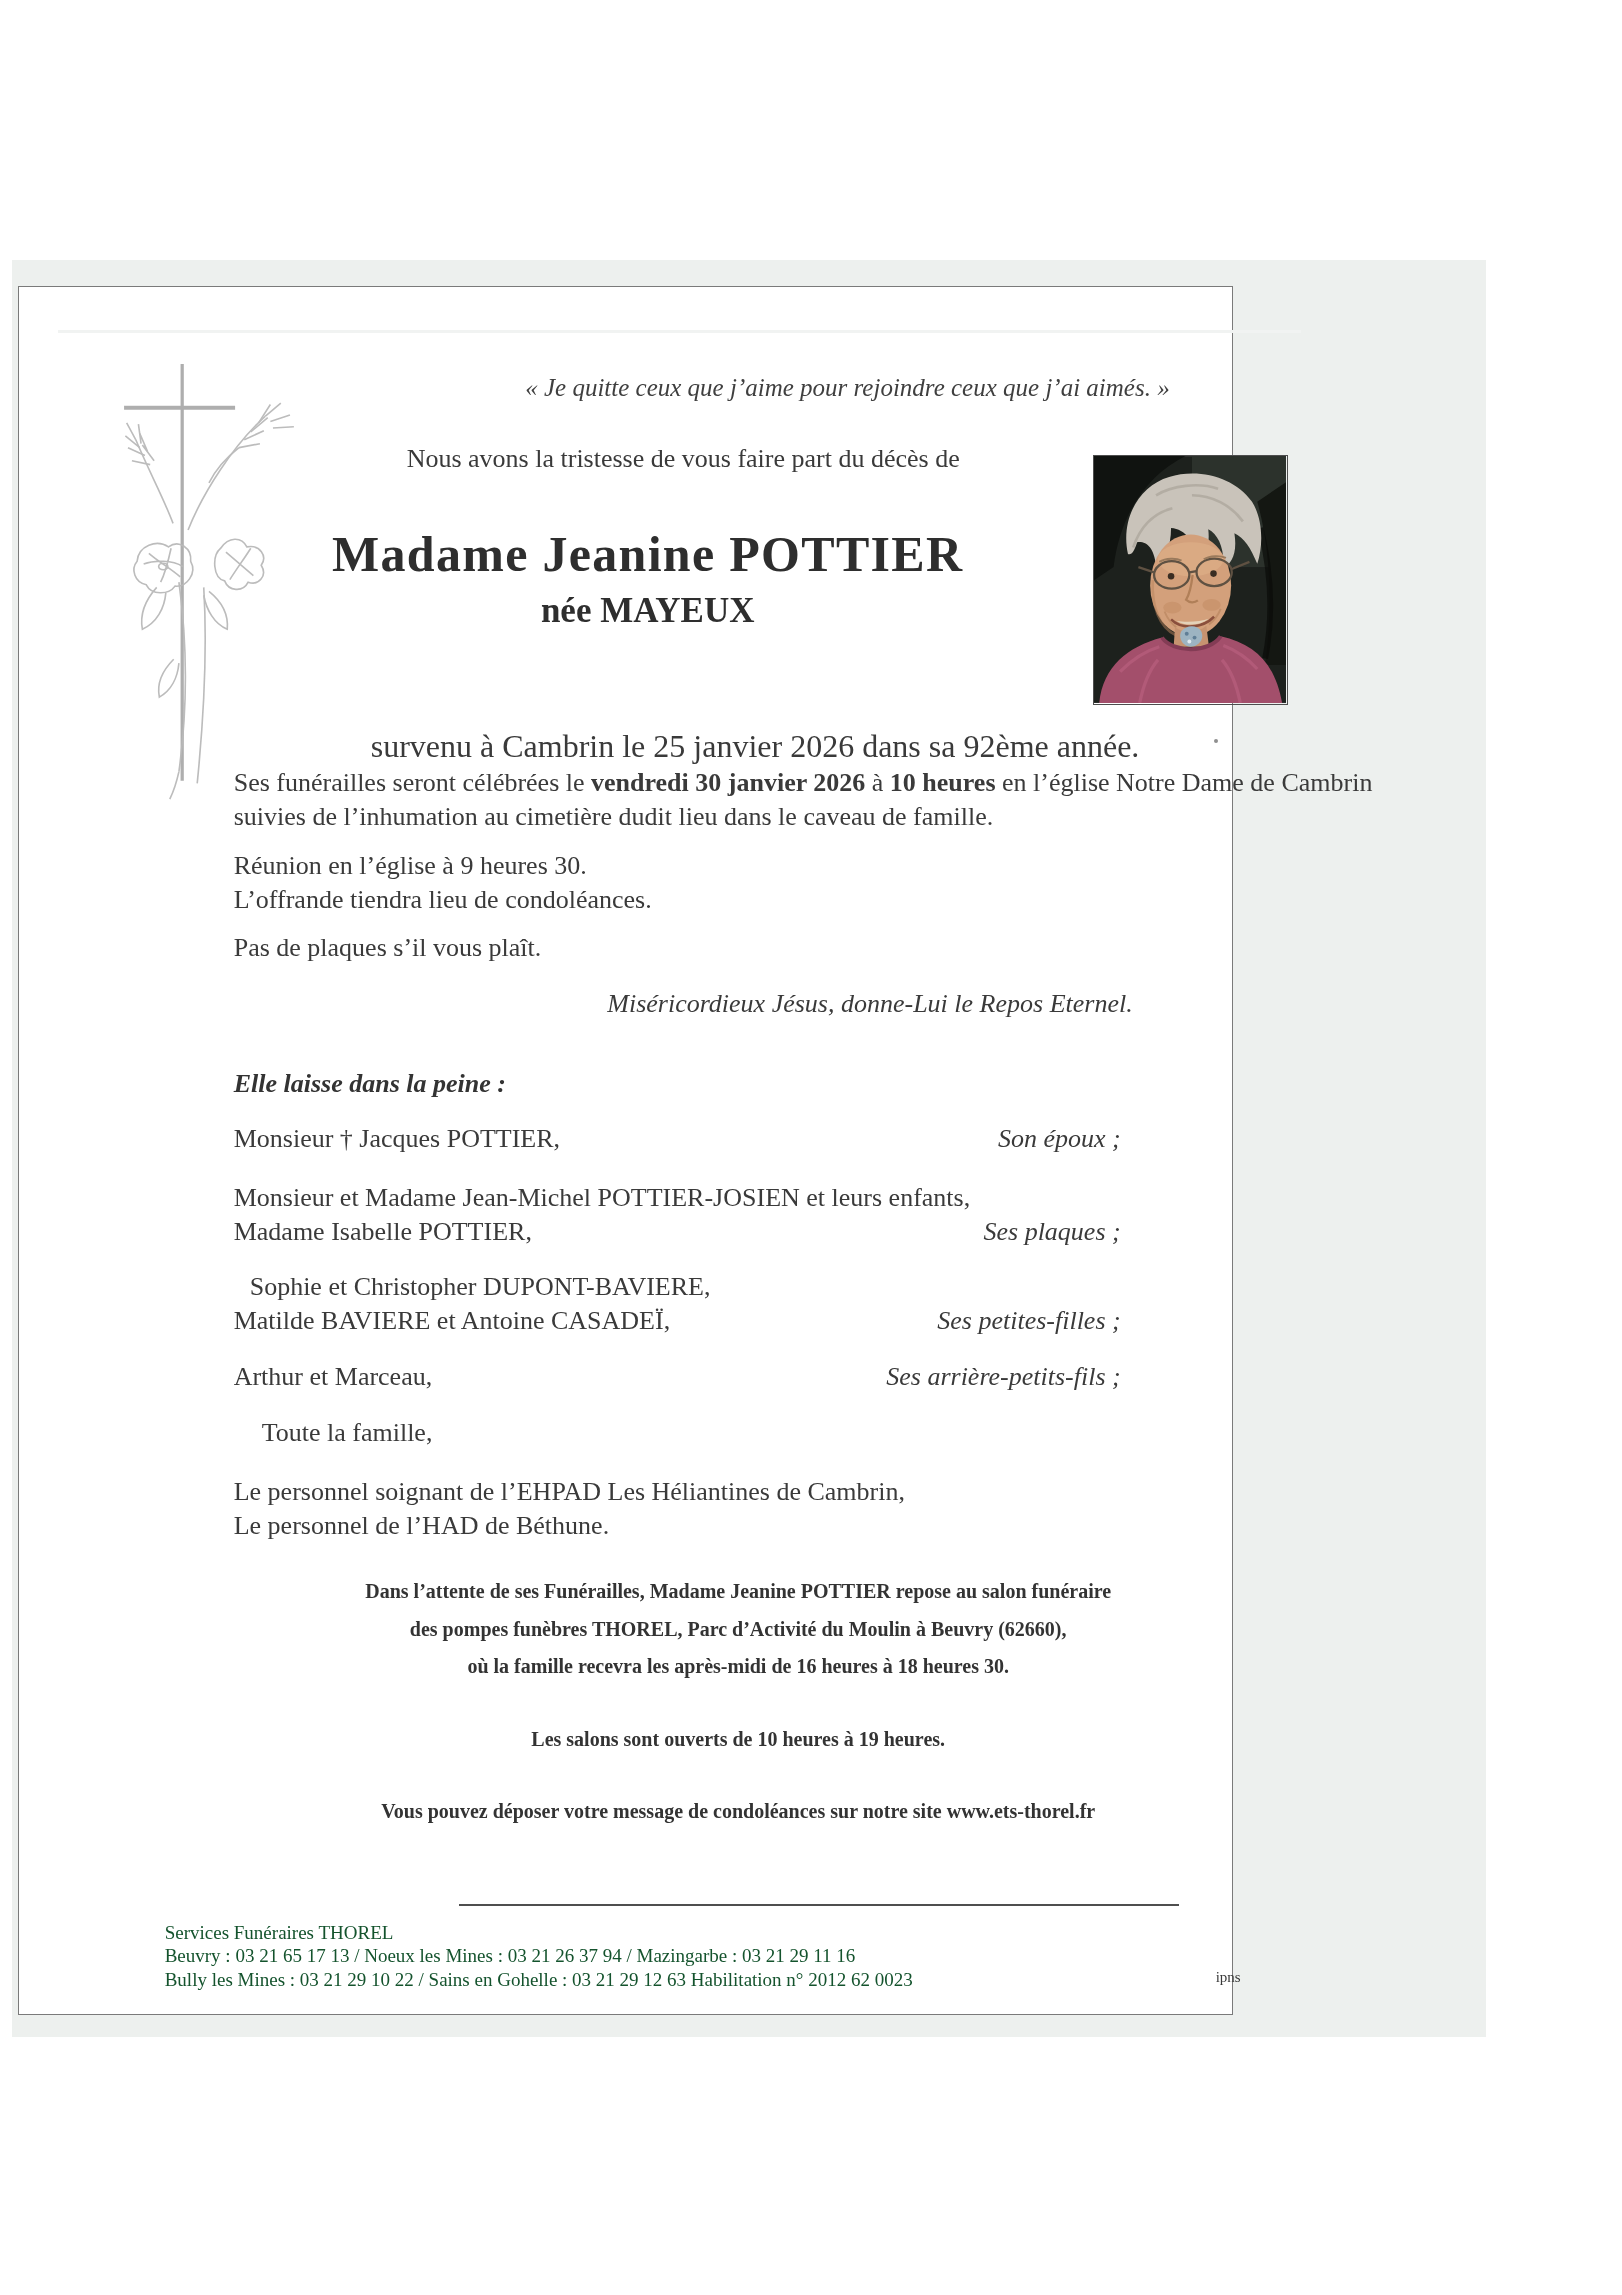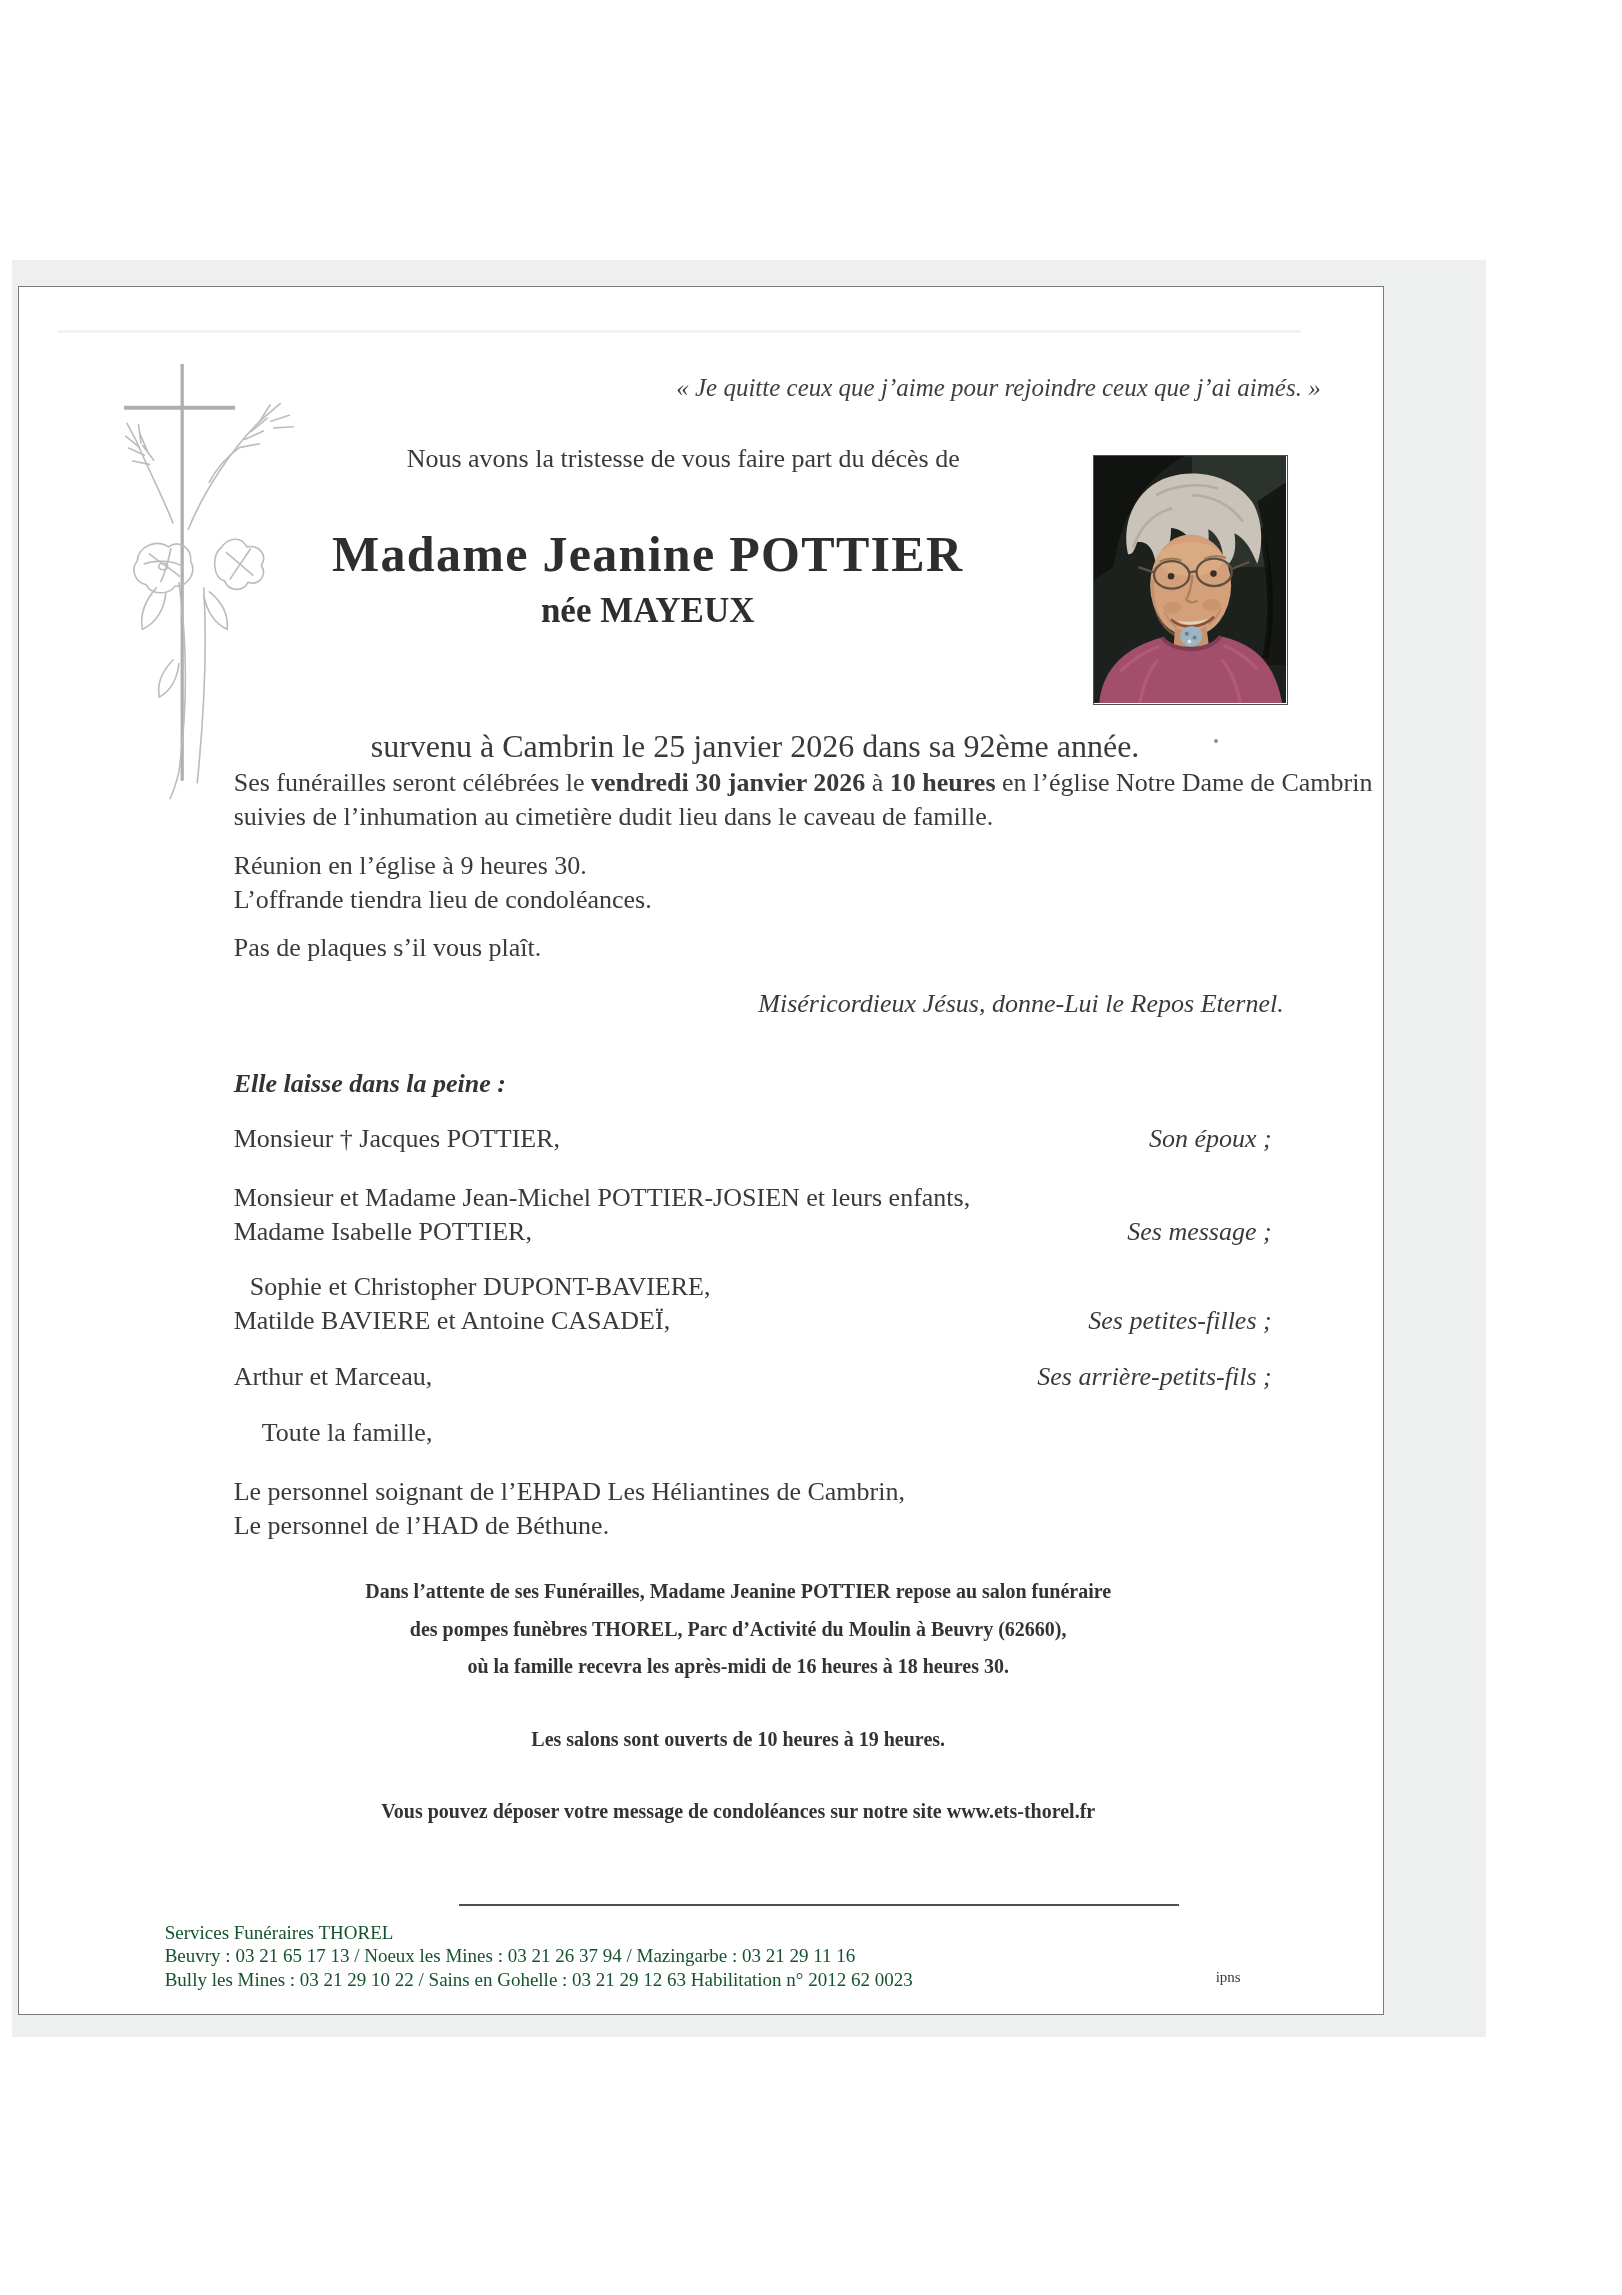--- a/index.html
+++ b/index.html
@@ -2,21 +2,21 @@
 <html style="font-size:10.5px"><head>
 <meta charset="utf-8">
 <style>
   html,body{margin:0;padding:0;}
   body{
     width:1623px;height:2295px;position:relative;background:#ffffff;
     font-family:"Liberation Serif", serif;color:#3a3a3a;overflow:hidden;
   }
   .backdrop{position:absolute;left:11.8px;top:260px;width:1474px;height:1777px;background:#edf0ee;}
   .page{
-    position:absolute;left:17.7px;top:286px;width:1366px;height:1729px;
+    position:absolute;left:17.7px;top:286px;width:1215px;height:1729px;
     background:#ffffff;border:1.3px solid #7a7a7a;box-sizing:border-box;
   }
   .page *{position:absolute;white-space:nowrap;line-height:1.25;}
   .artifact{left:39px;top:43px;width:1243px;height:2.6px;background:#f1f3f2;}
   .quote{right:62px;top:85px;font-size:25px;font-style:italic;color:#3f3f3f;}
   .intro{left:388px;top:156px;font-size:26px;}
   .titleblock{left:0;top:236px;width:1258px;text-align:center;white-space:normal;}
   .titleblock .name{position:static;font-size:50px;font-weight:bold;letter-spacing:1.3px;color:#2e2e2e;white-space:nowrap;}
   .titleblock .maiden{position:static;font-size:35px;font-weight:bold;margin-top:3.9px;color:#2e2e2e;white-space:nowrap;}
   .death{left:352px;top:400px;font-size:32px;margin-top:39px;}
@@ -151,21 +151,21 @@
   <div class="plaques">Pas de plaques s’il vous plaît.</div>
   <div class="prayer">Miséricordieux Jésus, donne-Lui le Repos Eternel.</div>
 
   <div class="famhead">Elle laisse dans la peine :</div>
 
   <div class="nm r1">Monsieur † Jacques POTTIER,</div>
   <div class="rel r1">Son époux ;</div>
 
   <div class="nm r2a">Monsieur et Madame Jean-Michel POTTIER-JOSIEN et leurs enfants,</div>
   <div class="nm r2b">Madame Isabelle POTTIER,</div>
-  <div class="rel r2b">Ses message ;</div>
+  <div class="rel r2b">Ses plaques ;</div>
 
   <div class="nm r3a">Sophie et Christopher DUPONT-BAVIERE,</div>
   <div class="nm r3b">Matilde BAVIERE et Antoine CASADEÏ,</div>
   <div class="rel r3b">Ses petites-filles ;</div>
 
   <div class="nm r4">Arthur et Marceau,</div>
   <div class="rel r4">Ses arrière-petits-fils ;</div>
 
   <div class="nm toute">Toute la famille,</div>
   <div class="nm staff1">Le personnel soignant de l’EHPAD Les Héliantines de Cambrin,</div>

